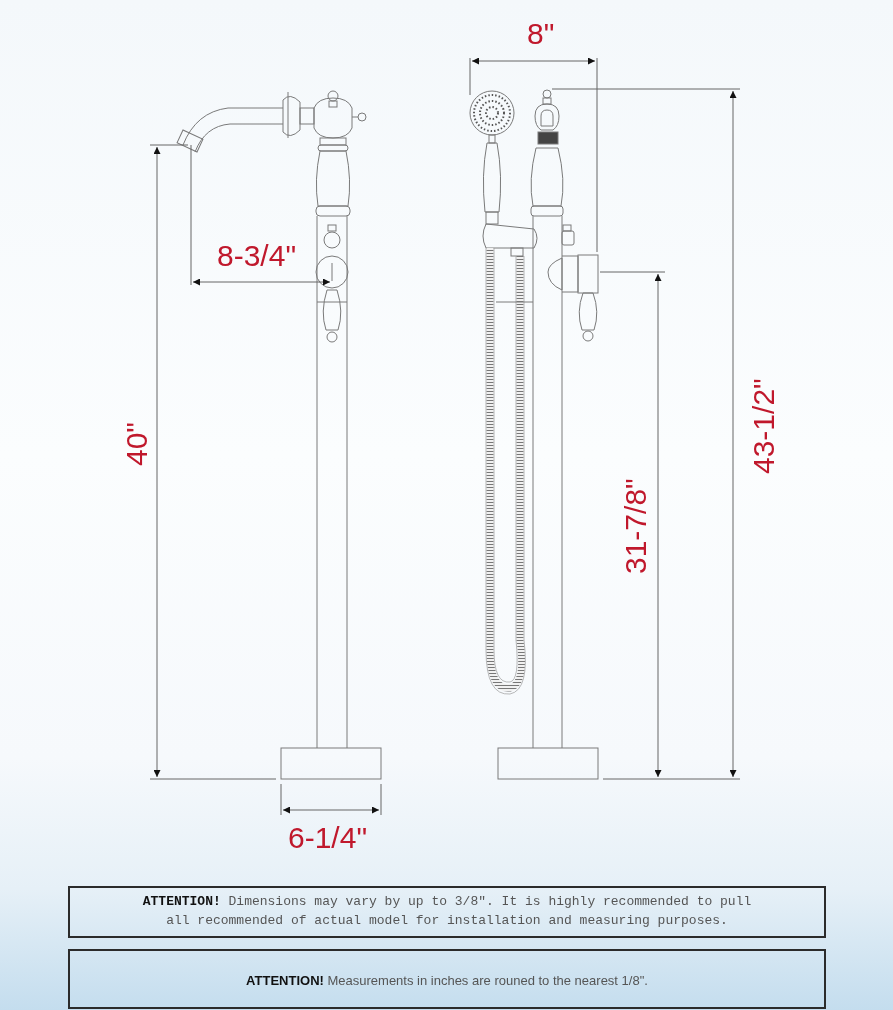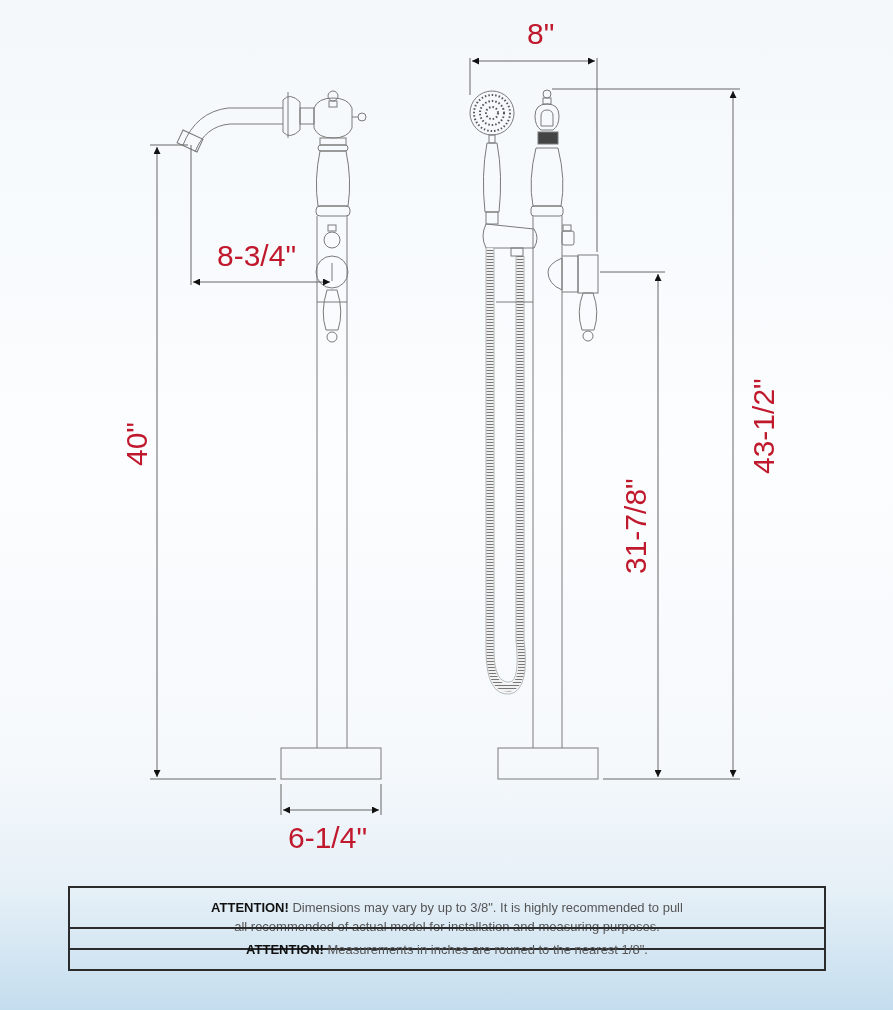--- a/index.html
+++ b/index.html
@@ -10,22 +10,22 @@
   }
   #drawing { position: absolute; left: 0; top: 0; width: 893px; height: 880px; }
   .dim-label { font-family: "Liberation Sans", sans-serif; fill: #c0182c; font-size: 30px; }
   .notice {
     position: absolute; left: 68px; width: 758px;
     border: 2px solid #2b2b2b; box-sizing: border-box;
     text-align: center; color: #555; font-size: 13px; line-height: 19px;
     font-family: "Liberation Sans", sans-serif;
   }
   .notice b { color: #111; font-weight: bold; }
-  #notice-1 { top: 886px; height: 64px; padding-top: 10px; }
-  #notice-2 { top: 927px; height: 44px; padding-top: 11px; }
+  #notice-1 { top: 886px; height: 52px; padding-top: 4px; font-family: Liberation Mono, monospace; }
+  #notice-2 { top: 949px; height: 60px; padding-top: 20px; }
 </style>
 </head>
 <body>
 
 <svg id="drawing" viewBox="0 0 893 880" xmlns="http://www.w3.org/2000/svg">
   <defs>
     <marker id="arr" viewBox="0 0 10 10" refX="10" refY="5" markerWidth="12" markerHeight="7" orient="auto-start-reverse" markerUnits="userSpaceOnUse">
       <path d="M0,0 L10,5 L0,10 z" fill="#111"></path>
     </marker>
     <pattern id="hosepat" width="6" height="3" patternUnits="userSpaceOnUse">

